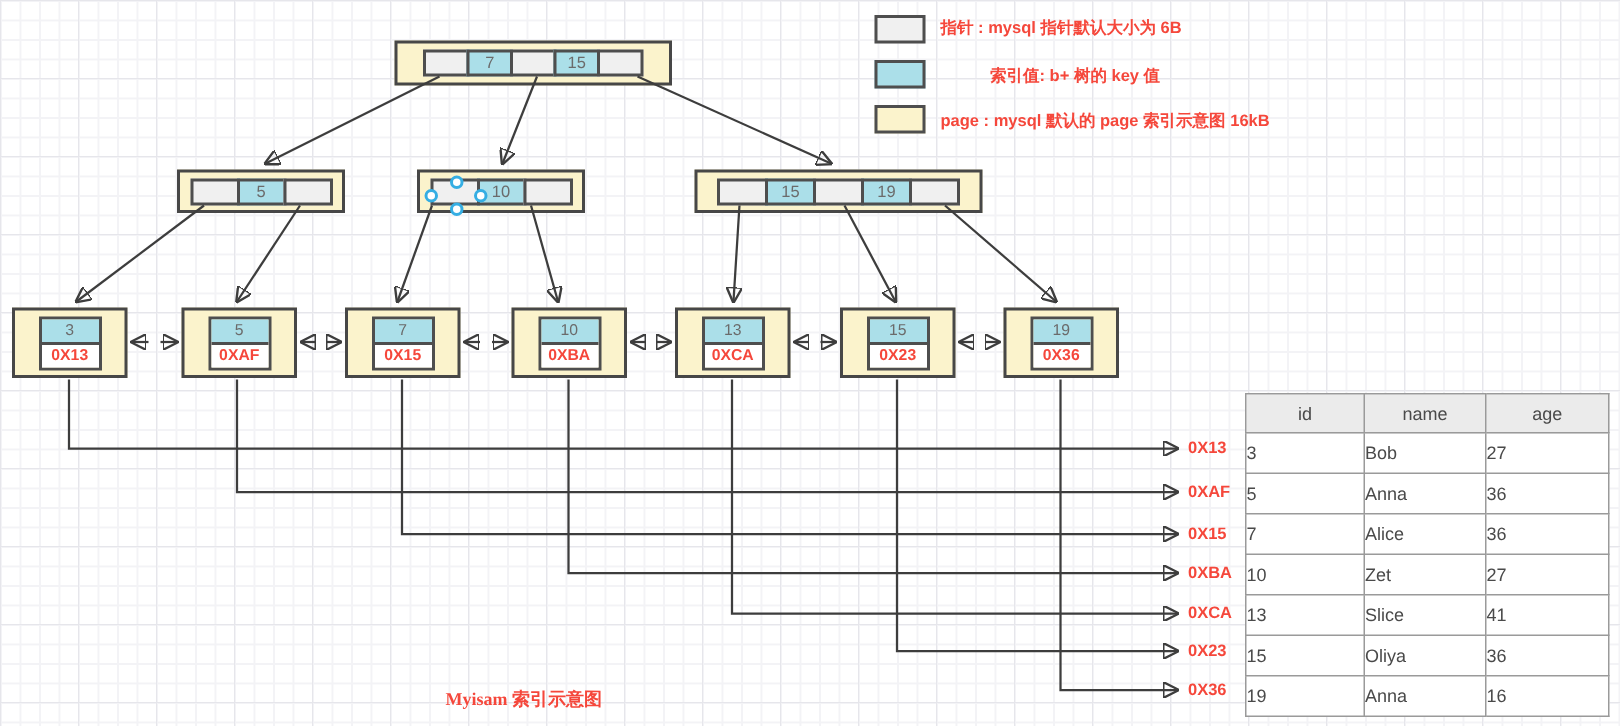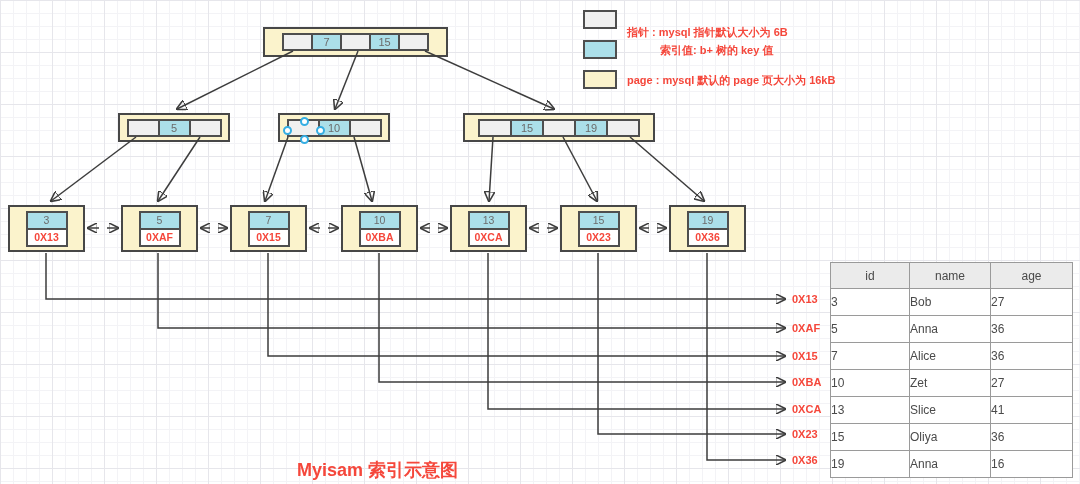--- a/index.html
+++ b/index.html
@@ -52,22 +52,22 @@
 
   #record-table { position:absolute; left:830px; top:262px; width:242px;
                   border-collapse:collapse; z-index:2; background:#fff;
                   table-layout:fixed; }
   #record-table th, #record-table td {
     border:1px solid #9a9a9a; font-weight:normal;
     font-size:12px; color:#4a4a4a; padding:0; }
   #record-table th { height:26px; background:#ebebeb; }
   #record-table td { height:27px; }
 
-  #diagram-title { position:absolute; left:297px; top:458px; font-size:18px;
-                   font-weight:bold; color:#f5473b; z-index:2; white-space:nowrap; }
+  #diagram-title { position:absolute; left:297px; top:458px; font-size:12px;
+                   font-weight:bold; color:#f5473b; z-index:2; white-space:nowrap;font-family:Liberation Serif, serif; }
 </style>
 </head>
 <body>
 
 <div id="canvas">
 
   <svg id="wires" width="1080" height="484">
     <defs>
       <marker id="ah" viewBox="0 0 10 10" refX="9" refY="5" markerWidth="7" markerHeight="7" orient="auto-start-reverse">
         <path d="M0,0 L10,5 L0,10 z" fill="#3d3d3d" stroke="none"></path>
@@ -102,25 +102,25 @@
     <path d="M46,253  L46,299  L785,299" marker-end="url(#ah)"></path>
     <path d="M158,253 L158,328 L785,328" marker-end="url(#ah)"></path>
     <path d="M268,253 L268,356 L785,356" marker-end="url(#ah)"></path>
     <path d="M379,253 L379,382 L785,382" marker-end="url(#ah)"></path>
     <path d="M488,253 L488,409 L785,409" marker-end="url(#ah)"></path>
     <path d="M598,253 L598,434 L785,434" marker-end="url(#ah)"></path>
     <path d="M707,253 L707,460 L785,460" marker-end="url(#ah)"></path>
   </svg>
 
   <div class="legend-swatch" style="left:583px;top:10px;background:#f0f0f0"></div>
-  <div class="legend-label" style="left:627px;top:25px">指针 : mysql 指针默认大小为 6B</div>
+  <div class="legend-label" style="left:627px;top:11px">指针 : mysql 指针默认大小为 6B</div>
   <div class="legend-swatch" style="left:583px;top:40px;background:#abdfe9"></div>
   <div class="legend-label" style="left:660px;top:43px">索引值: b+ 树的 key 值</div>
   <div class="legend-swatch" style="left:583px;top:70px;background:#fbf3cc"></div>
-  <div class="legend-label" style="left:627px;top:73px">page : mysql 默认的 page 页大小为 16kB</div>
+  <div class="legend-label" style="left:627px;top:73px">page : mysql 默认的 page 索引示意图 16kB</div>
 
   <div class="node" style="left:263px;top:27px;width:185px;height:30px">
     <div class="cell"></div>
     <div class="cell key">7</div>
     <div class="cell"></div>
     <div class="cell key">15</div>
     <div class="cell"></div>
   </div>
 
   <div class="node n3" style="left:118px;top:113px;width:112px;height:29px">

